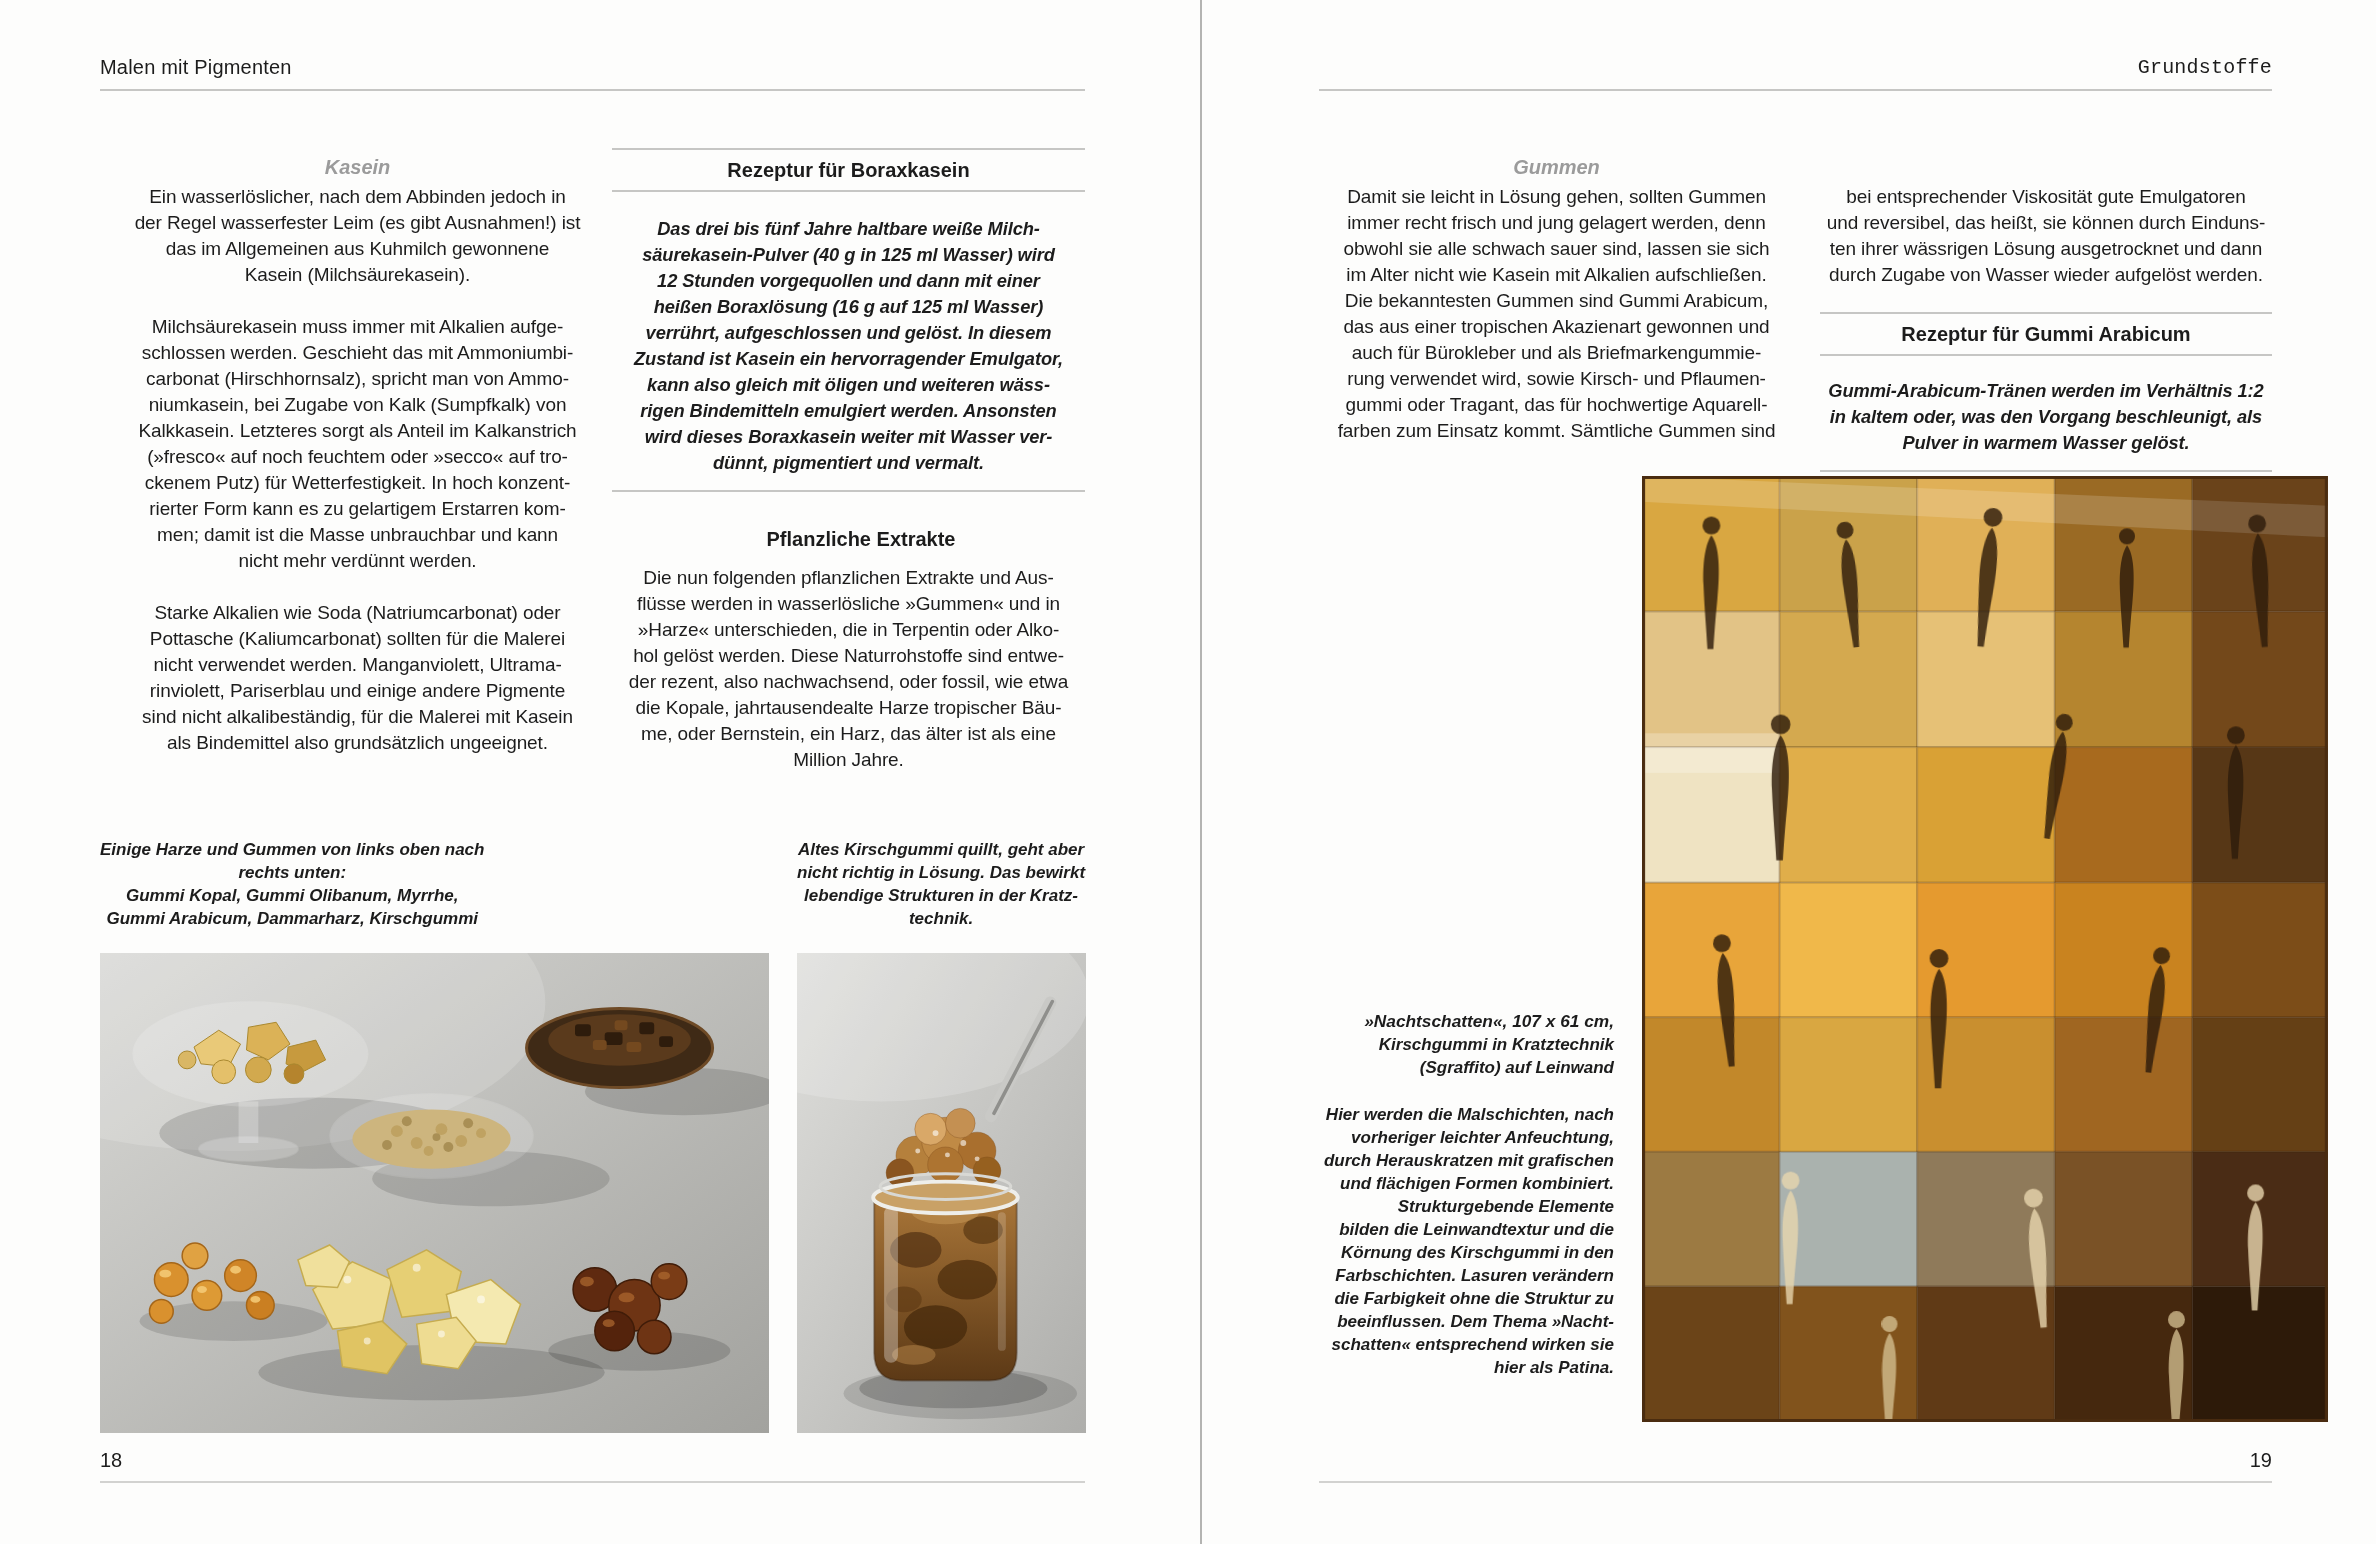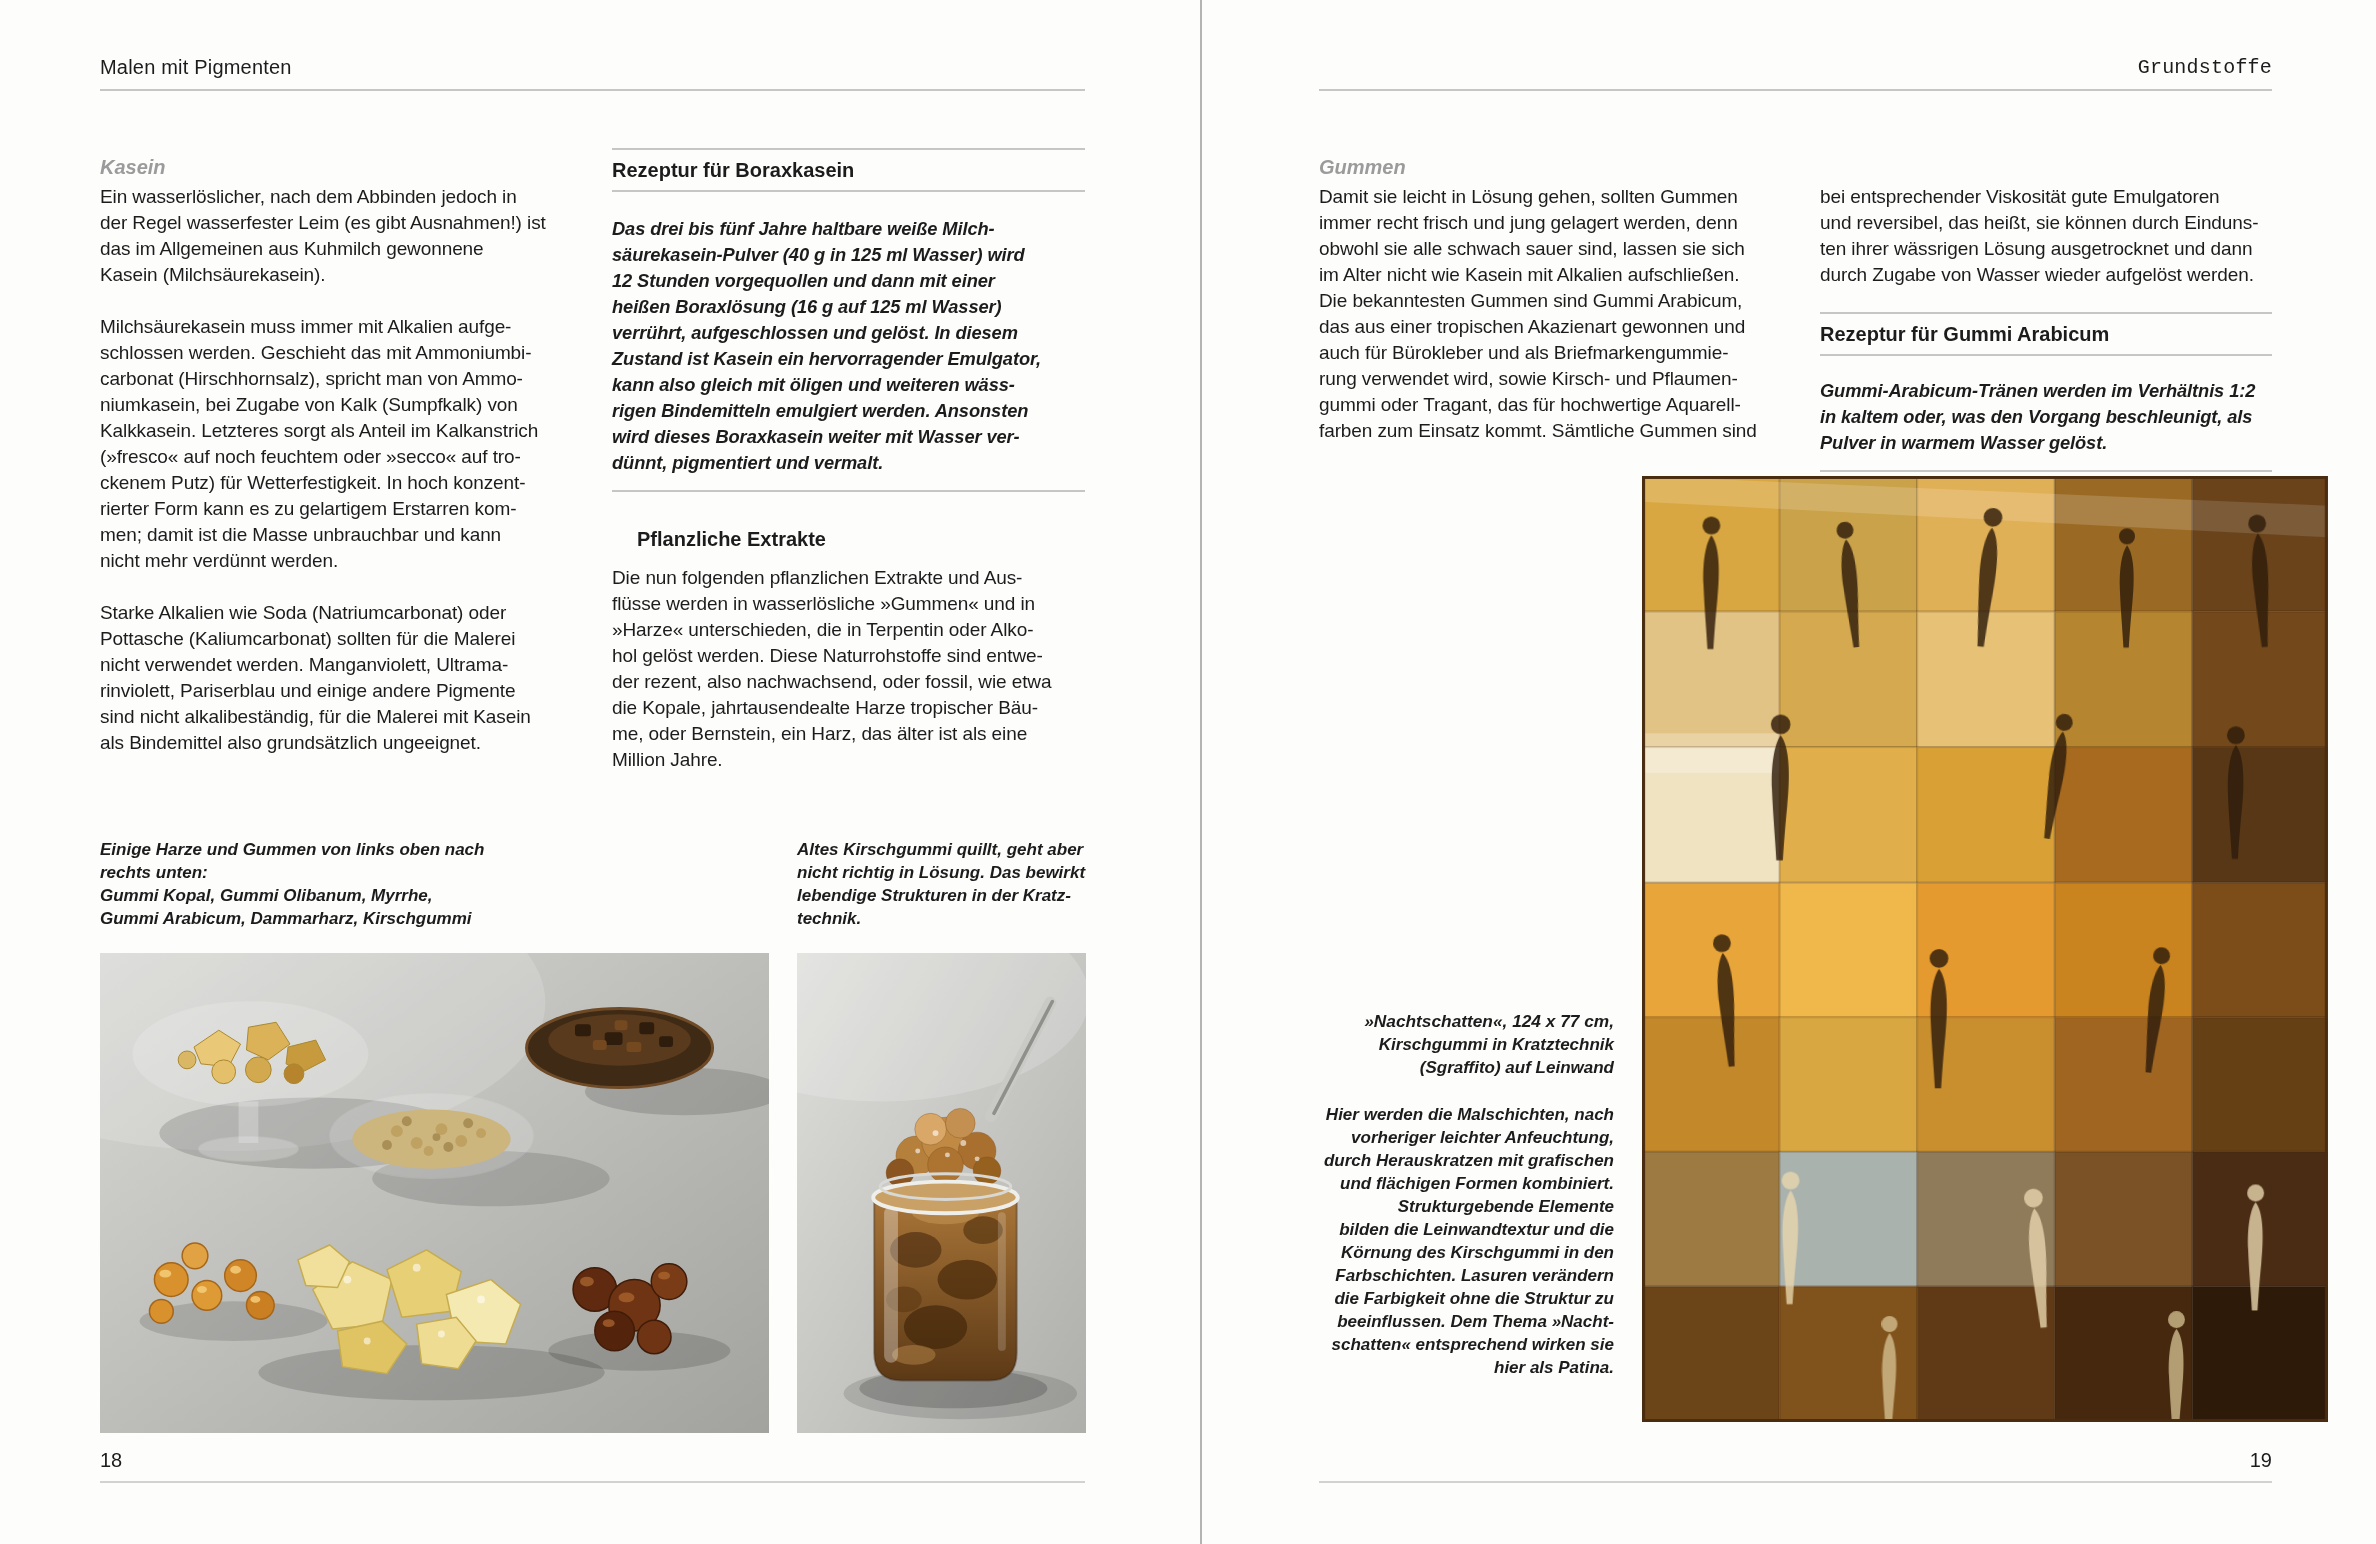--- a/index.html
+++ b/index.html
@@ -1,18 +1,18 @@
 <!DOCTYPE html>
 <html><head>
 <meta charset="utf-8">
 <style>
   html,body{margin:0;padding:0;background:#e9e9e9;}
   .spread{position:relative;width:2376px;height:1544px;background:#fdfdfc;
           font-family:"Liberation Sans","DejaVu Sans",sans-serif;color:#1c1c1c;overflow:hidden;}
-  .abs{position:absolute;}
+  .abs{position:absolute;text-align:center;}
   .pre{white-space:pre;}
   .hrule{height:2px;background:#c6c6c4;}
   .running-head{font-size:20px;letter-spacing:0.2px;}
   .page-num{font-size:20px;font-weight:bold;}
   .muted-head{font-size:20px;font-weight:bold;font-style:italic;color:#9b9b9b;}
   .body-text{font-size:19px;line-height:26px;letter-spacing:-0.1px;}
   .body-text p{margin:4px 0 26px 0;}
   .section-head{font-size:20px;font-weight:bold;}
   .box-title{font-size:20px;font-weight:bold;padding:9px 0 8px 0;}
   .box-body{font-size:18.3px;line-height:26px;font-weight:bold;font-style:italic;letter-spacing:-0.1px;}
@@ -293,21 +293,21 @@
     <div class="hrule" style="margin-top:24px;"></div>
     <div class="box-title">Rezeptur für Gummi Arabicum</div>
     <div class="hrule"></div>
     <div class="box-body pre" style="margin-top:22px;">Gummi-Arabicum-Tränen werden im Verhältnis 1:2
 in kaltem oder, was den Vorgang beschleunigt, als
 Pulver in warmem Wasser gelöst.</div>
     <div class="hrule" style="margin-top:14px;"></div>
   </div>
 
   <div class="abs right-align" style="left:1287px;top:1010px;width:327px;">
-    <div class="caption caption-title">»Nachtschatten«, 124 x 77 cm,</div>
+    <div class="caption caption-title">»Nachtschatten«, 107 x 61 cm,</div>
     <div class="caption pre">Kirschgummi in Kratztechnik
 (Sgraffito) auf Leinwand</div>
     <div class="caption pre" style="margin-top:24px;">Hier werden die Malschichten, nach
 vorheriger leichter Anfeuchtung,
 durch Herauskratzen mit grafischen
 und flächigen Formen kombiniert.</div>
     <div class="caption pre" style="">Strukturgebende Elemente
 bilden die Leinwandtextur und die
 Körnung des Kirschgummi in den
 Farbschichten. Lasuren verändern

